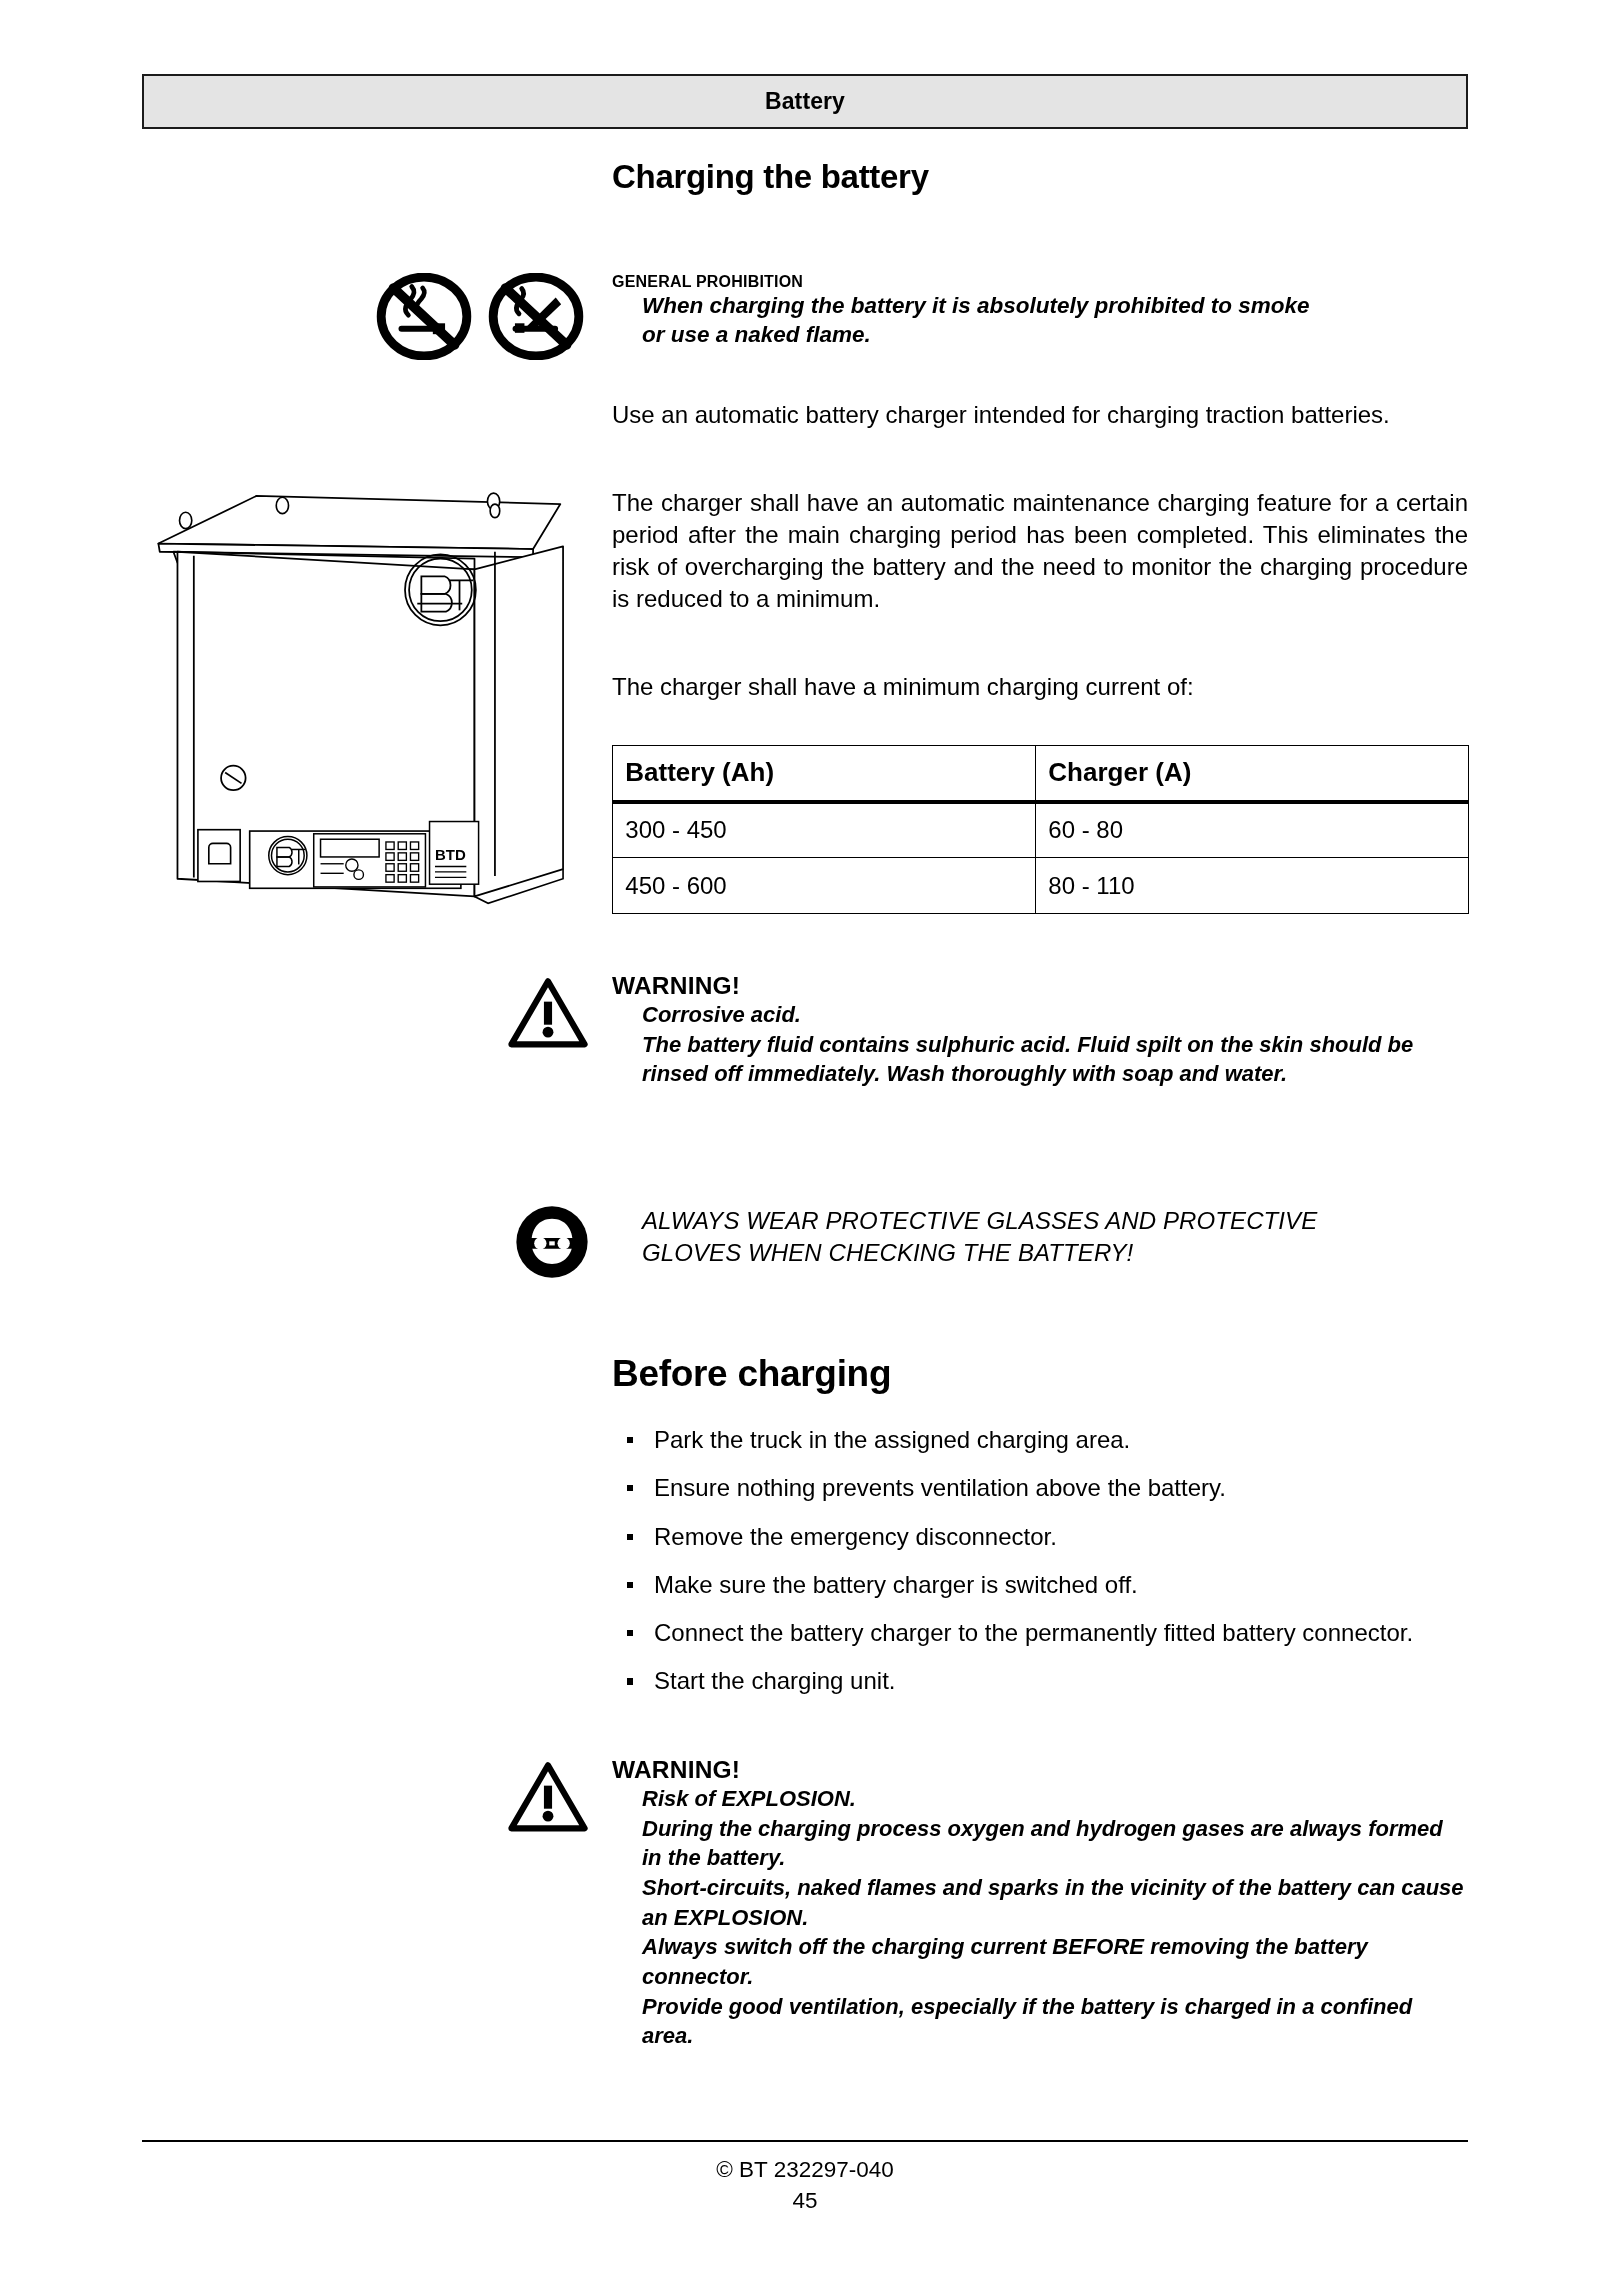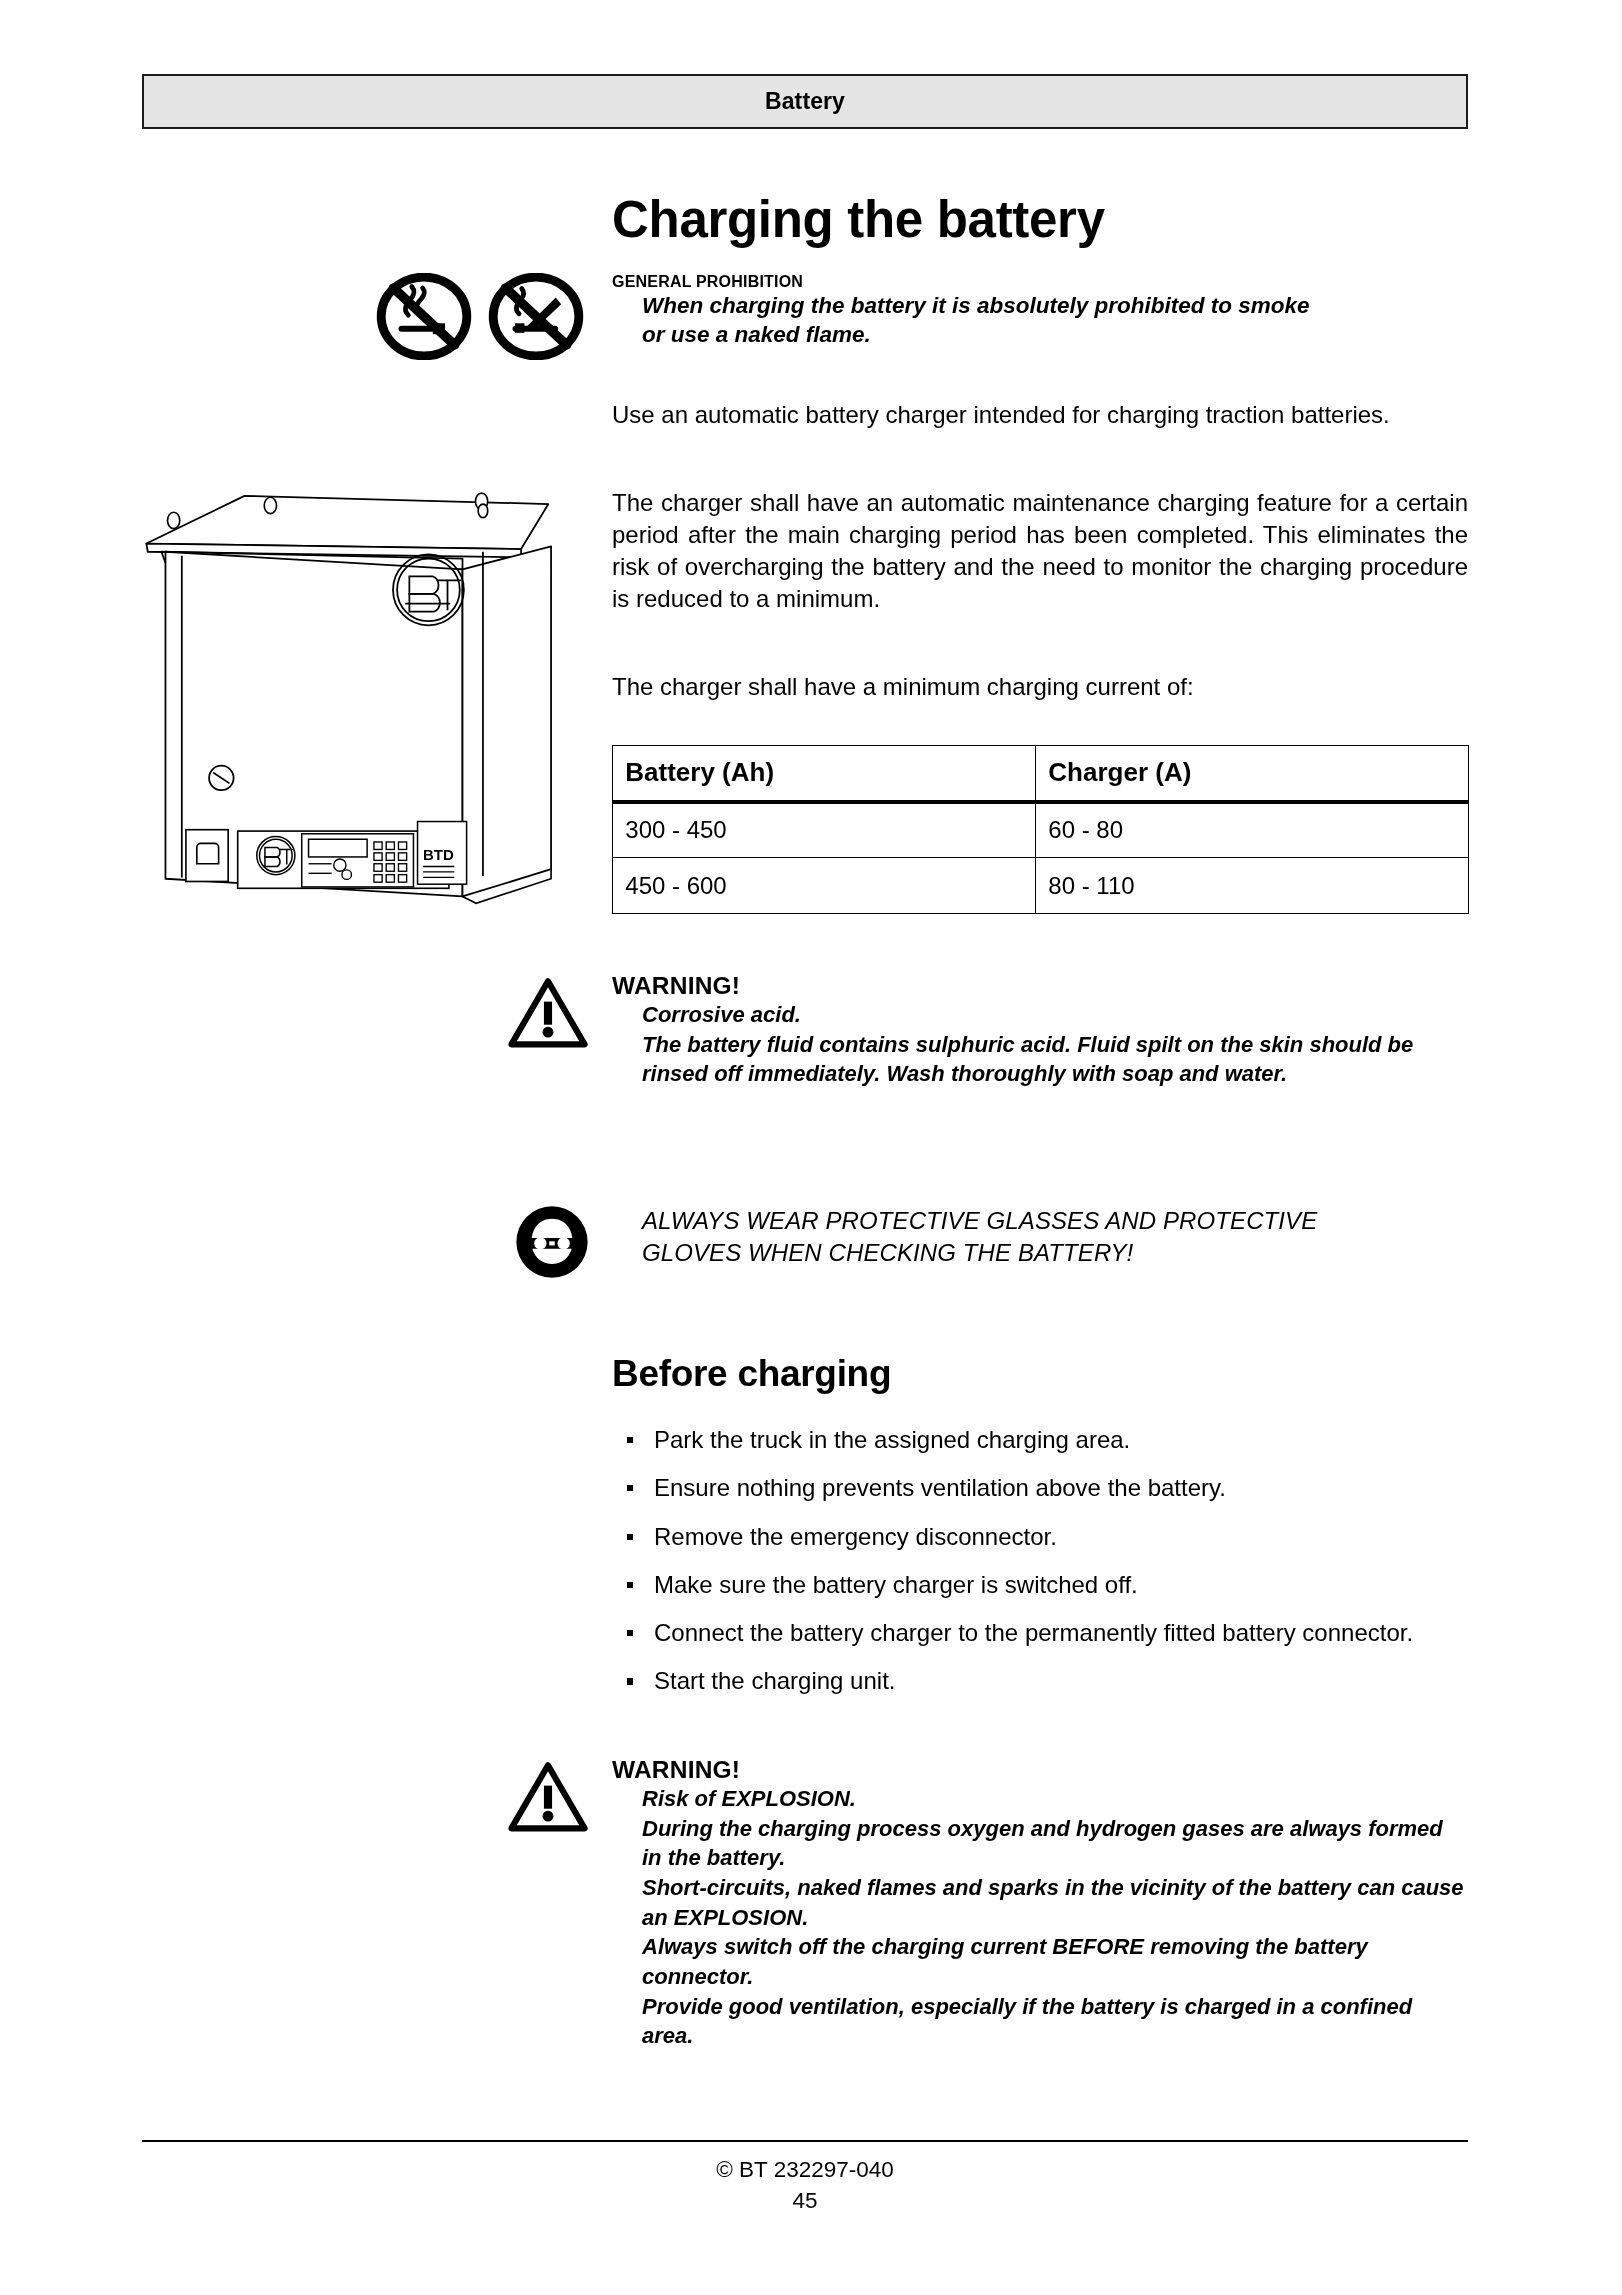--- a/index.html
+++ b/index.html
@@ -41,31 +41,31 @@
   .header-bar .title {
     font-size: 23px;
     font-weight: bold;
     letter-spacing: 0.1px;
   }
 
   
   .doc-title {
     position: absolute;
     left: 612px;
-    top: 190px;
-    font-size: 51px;
+    top: 158px;
+    font-size: 33px;
     font-weight: bold;
     letter-spacing: -0.3px;
     white-space: nowrap;
   }
 
   
   .illustration {
     position: absolute;
-    left: 142px;
+    left: 154px;
     top: 470px;
     width: 423px;
     height: 436px;
   }
   .illustration svg { display: block; width: 100%; height: 100%; }
 
   
   .prohibit-icons {
     position: absolute;
     left: 373px;

